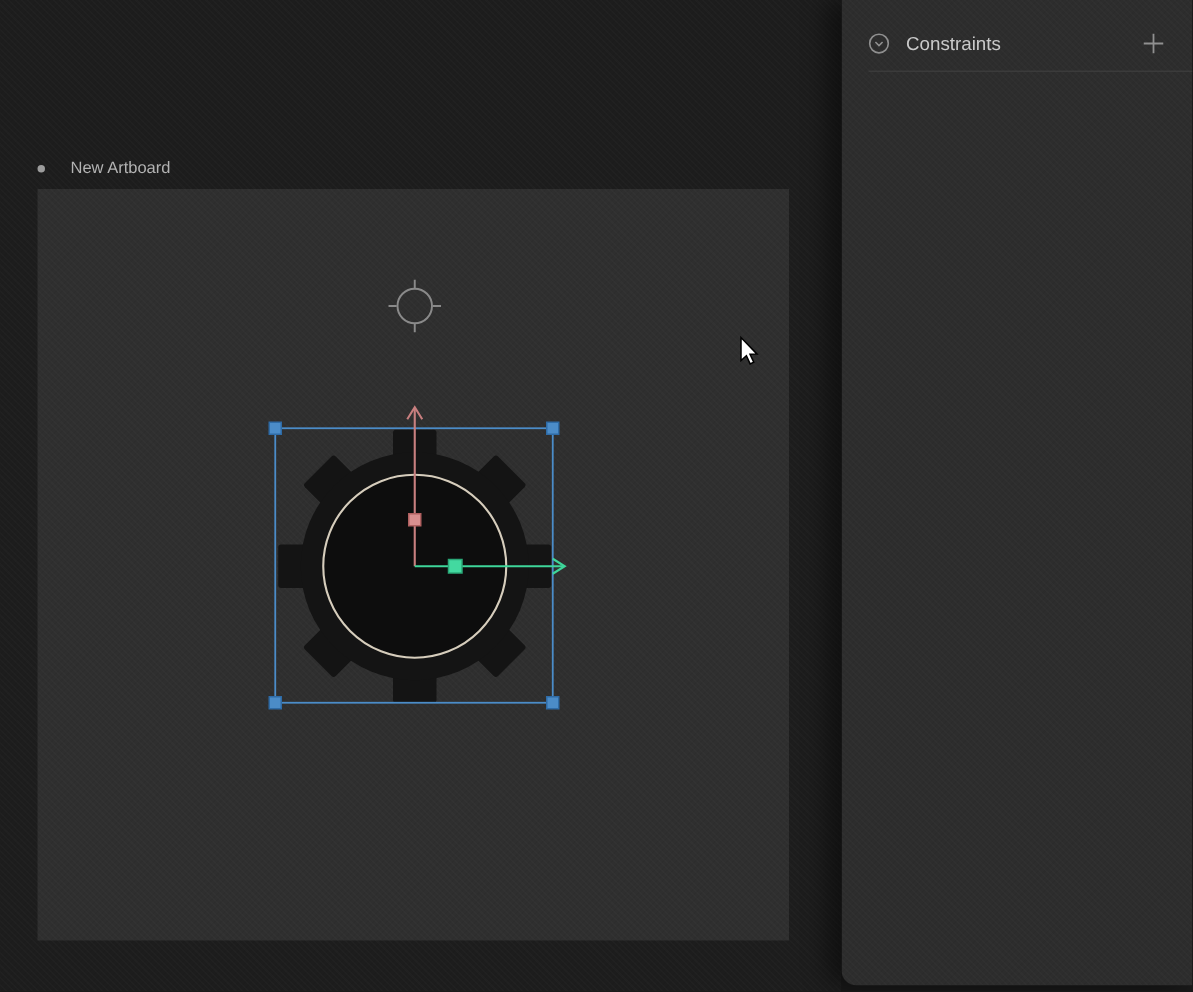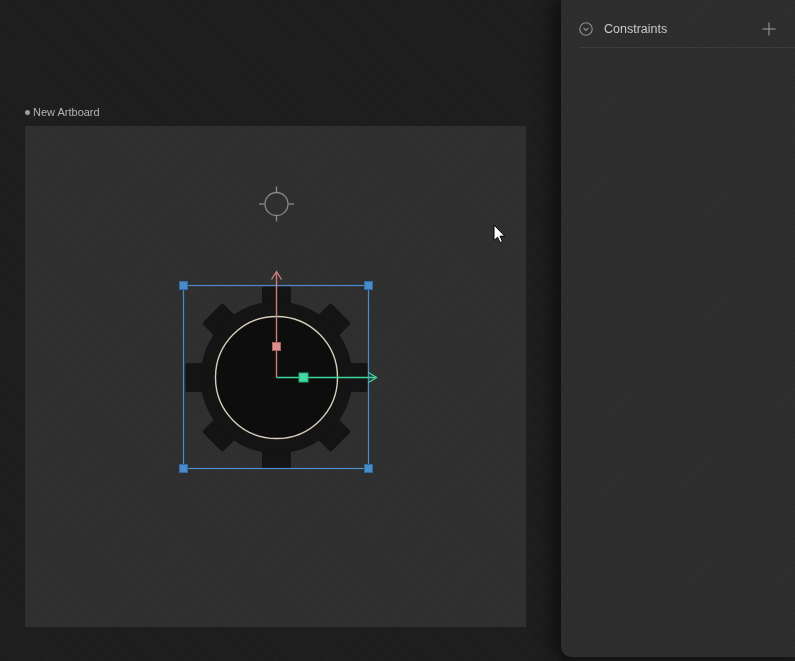--- a/index.html
+++ b/index.html
@@ -22,21 +22,21 @@
     height: 661px;
     background-color: #1d1d1d;
     flex: 0 0 auto;
   }
   .artboard-label {
     position: absolute;
     left: 25px;
     top: 105px;
     display: flex;
     align-items: center;
-    gap: 3px;
+    gap: 17px;
     color: #b3b3b3;
     font-size: 11px;
     line-height: 14px;
     cursor: default;
     user-select: none;
   }
   .artboard-dot {
     width: 5px;
     height: 5px;
     border-radius: 50%;

